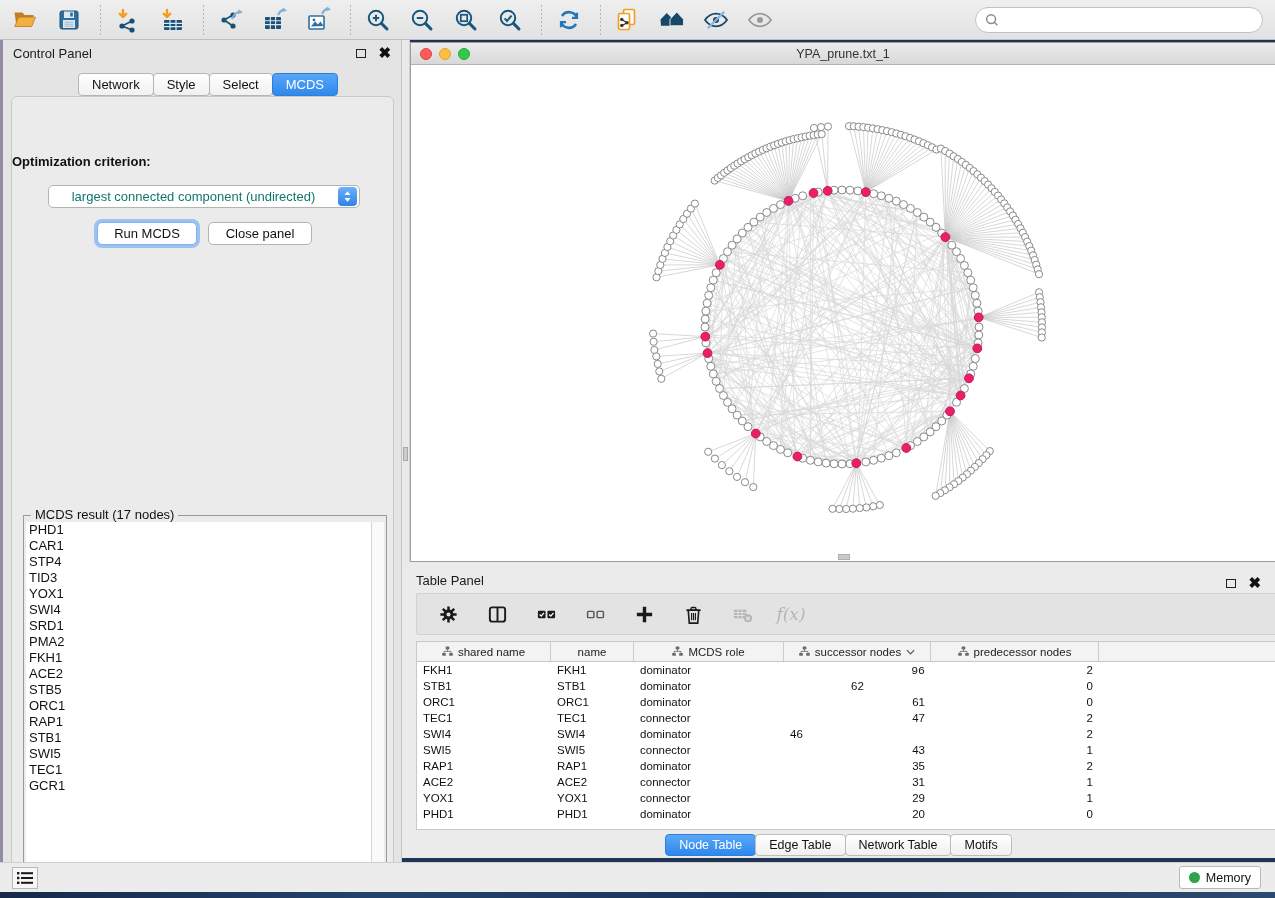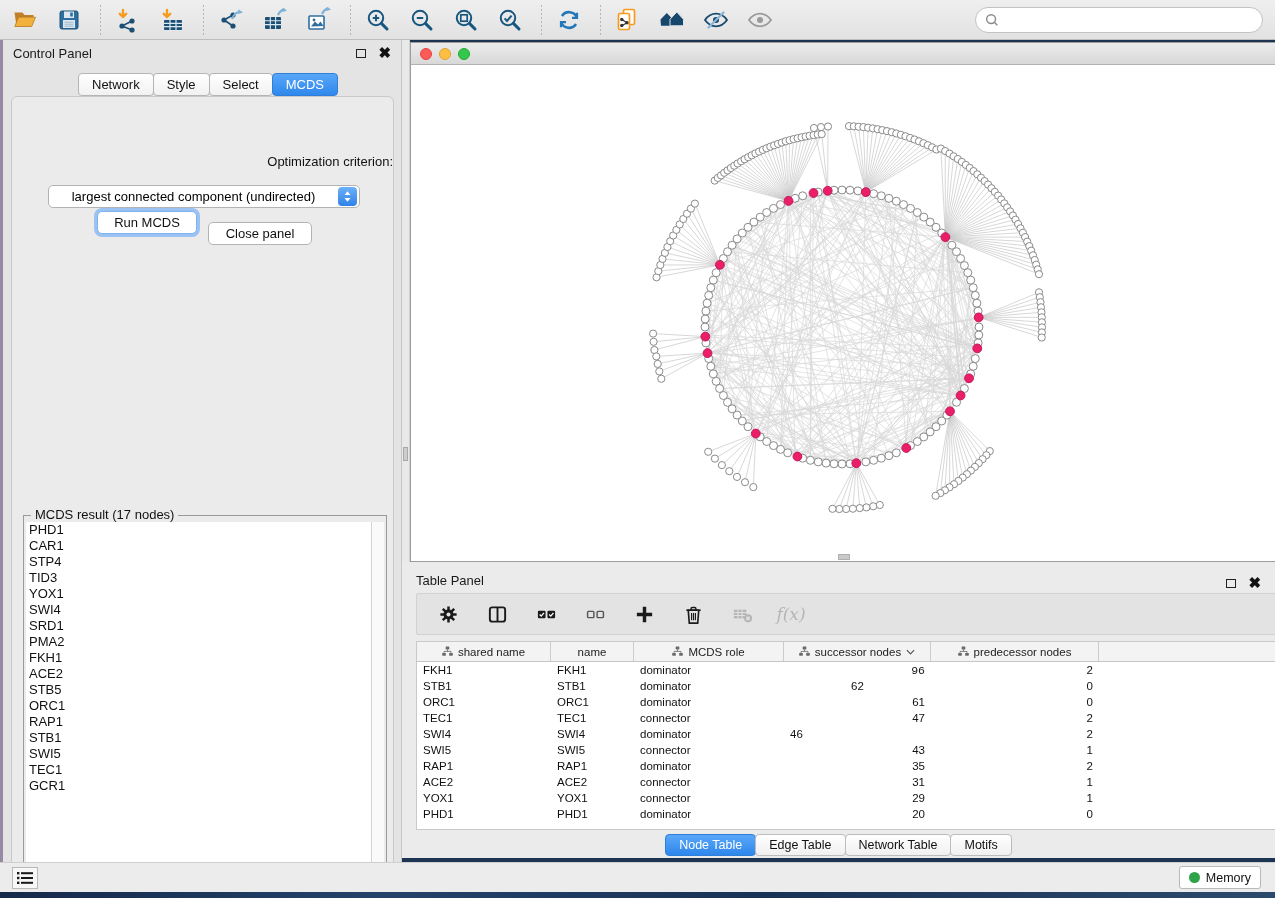--- a/index.html
+++ b/index.html
@@ -34,29 +34,29 @@
   .panel-title { font-size:13px; color:#1a1a1a; flex:1; }
   .float-glyph { width:10px; height:9px; border:1.6px solid #222; margin-right:12px; }
   .close-glyph { font-size:15px; font-weight:bold; color:#111; line-height:10px; }
   #control-tabs { position:absolute; left:75px; top:33px; display:flex; }
   .ctab { font-size:13px; padding:3px 13px; border:1px solid #b5b5b5; background:linear-gradient(#ffffff,#f1f1f1);
     color:#111; margin-right:0; border-radius:4px; position:relative; z-index:1; }
   .ctab + .ctab { margin-left:-1px; }
   .ctab.active { background:linear-gradient(#58a6f8,#2f88ec); color:#fff; border-color:#2f7ed8; z-index:2; }
   #cp-content { position:absolute; left:8px; top:56px; width:383px; height:792px;
     background:#ebebeb; border:1px solid #c9c9c9; border-radius:6px; }
-  #opt-label { position:absolute; left:0; right:0; top:57px; text-align:right; font-size:13px; color:#111; }
+  #opt-label { position:absolute; left:0; right:0; top:57px; text-align:left; font-size:13px; color:#111;font-weight:bold; }
   #criterion { position:absolute; left:36px; top:88px; width:312px; height:23px; background:#fff;
     border:1px solid #b3b3b3; border-radius:5px; display:flex; align-items:center; font-size:13px; }
-  #criterion .crit-text { flex:1; text-align:center; color:#000000; }
+  #criterion .crit-text { flex:1; text-align:center; color:#0f766e; }
   #criterion .stepper { width:19px; height:19px; margin-right:2px; border-radius:4px;
     background:linear-gradient(#6cb0f8,#2f82e8); display:flex; align-items:center; justify-content:center; }
   .btn { position:absolute; height:23px; background:#fff; border:1px solid #b3b3b3; border-radius:5px;
     font-size:13px; color:#111; display:flex; align-items:center; justify-content:center; }
-  #run-btn { left:85px; top:114px; width:100px; box-shadow:0 0 0 3px rgba(90,160,250,.55); border-color:#7db4ee; }
+  #run-btn { left:85px; top:125px; width:100px; box-shadow:0 0 0 3px rgba(90,160,250,.55); border-color:#7db4ee; }
   #closepanel-btn { left:196px; top:125px; width:104px; }
 
   
   #mcds-box { position:absolute; left:11px; top:418px; width:364px; height:364px;
     border:1px solid #9a9a9a; }
   #mcds-box-label { position:absolute; left:7px; top:-9px; background:#ebebeb; padding:0 4px;
     font-size:13px; color:#111; }
   #mcds-list { position:absolute; left:2px; top:6px; right:15px; bottom:2px; background:#fff;
     overflow:hidden; font-size:13px; color:#111; }
   #mcds-list .mcds-item { height:16px; line-height:16px; padding-left:3px; }
@@ -318,20 +318,21 @@
 
   <div id="v-divider">
     <div id="v-divider-thumb"></div>
   </div>
 
   <div id="network-window">
     <div id="net-titlebar">
       <span class="traffic" id="tl-red"></span>
       <span class="traffic" id="tl-yellow"></span>
       <span class="traffic" id="tl-green"></span>
+      <span id="net-title">YPA_prune.txt_1</span>
     </div>
     <svg id="network-canvas" viewBox="0 0 863 496">
         <g stroke="#8f8f8f" stroke-width="0.7" opacity="0.35">
           <line x1="386.4" y1="391.5" x2="477.9" y2="390.7"></line>
           <line x1="386.4" y1="391.5" x2="321.1" y2="180.2"></line>
           <line x1="386.4" y1="391.5" x2="312.4" y2="330.5"></line>
           <line x1="386.4" y1="391.5" x2="549.6" y2="193.5"></line>
           <line x1="386.4" y1="391.5" x2="415.1" y2="398.1"></line>
           <line x1="386.4" y1="391.5" x2="567.1" y2="277.9"></line>
           <line x1="386.4" y1="391.5" x2="337" y2="361.7"></line>

